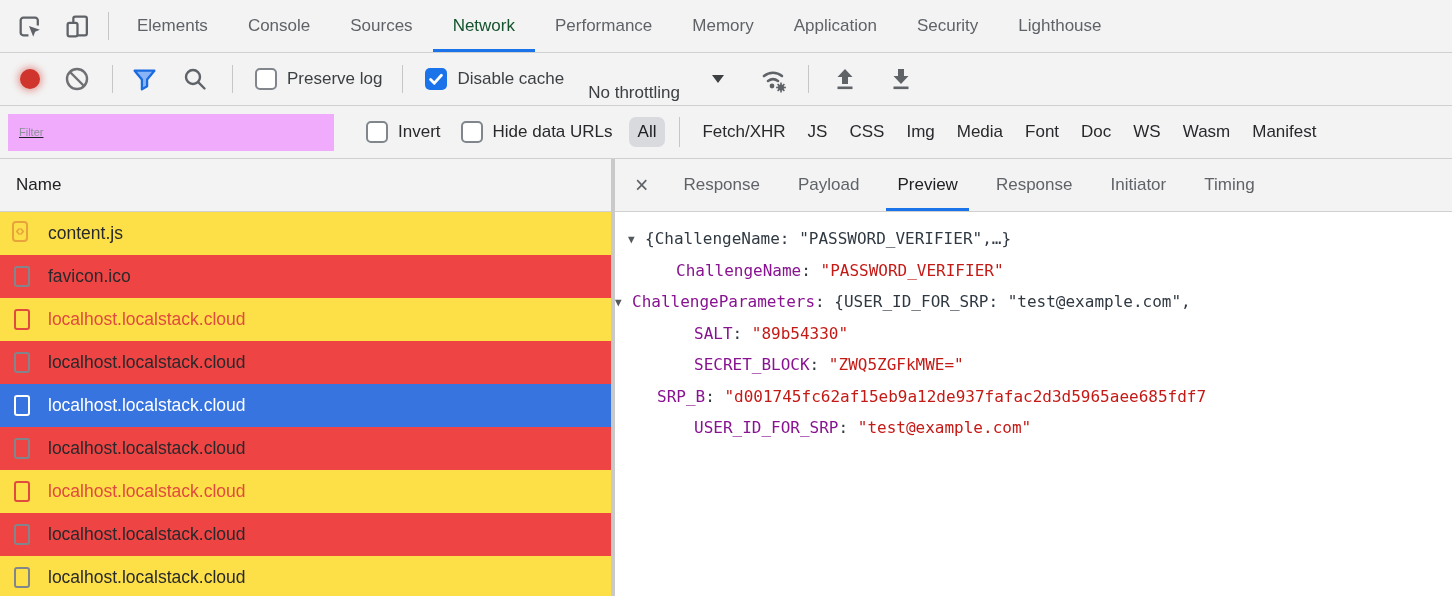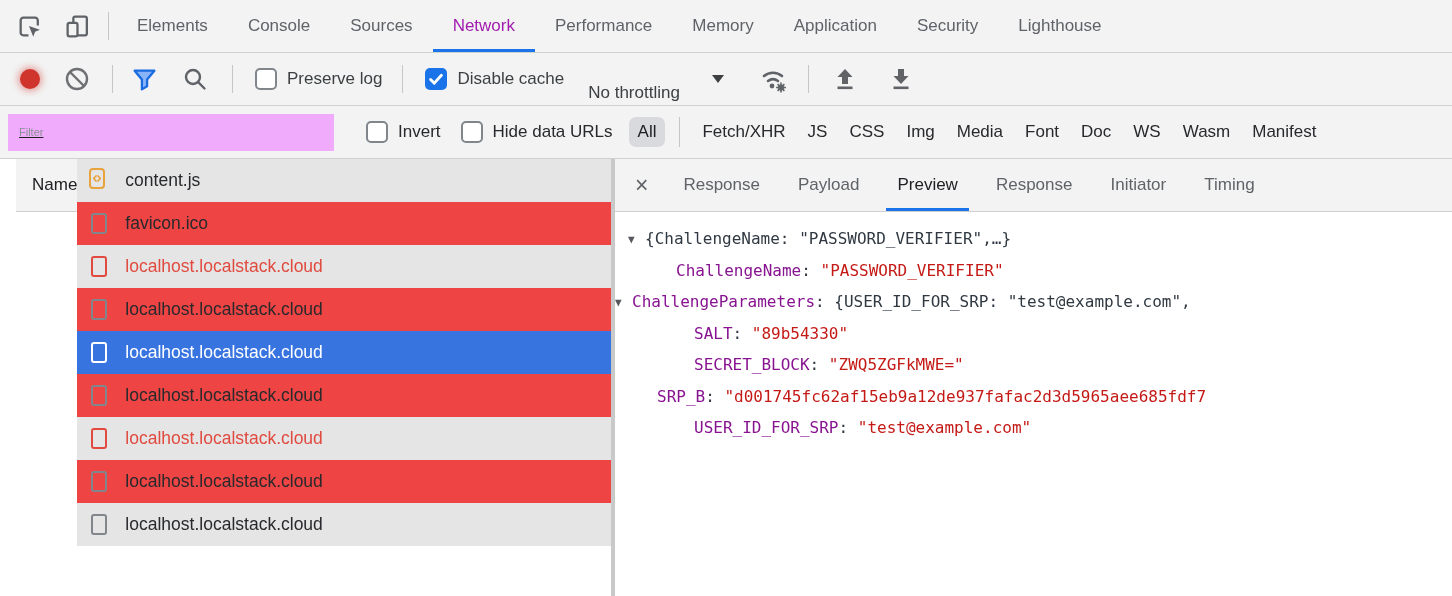--- a/index.html
+++ b/index.html
@@ -17,21 +17,21 @@
   }
   .vdiv { width:1px; height:28px; background:#c6c6c6; flex:0 0 1px; }
 
   
   .icon-btn { display:flex; align-items:center; justify-content:center; flex:0 0 auto; }
   .main-tabs { display:flex; height:100%; align-items:stretch; }
   .main-tab {
     display:flex; align-items:center; padding:0 20px; font-size:17px;
     color:#5f6368; position:relative; cursor:default;
   }
-  .main-tab.active { color:#a21caf; }
+  .main-tab.active { color:#14532d; }
   .main-tab.active::after {
     content:""; position:absolute; left:0; right:0; bottom:0; height:3px; background:#1a73e8;
   }
 
   
   .record-dot {
     width:20px; height:20px; border-radius:50%; background:#cf352c;
     box-shadow:0 0 7px 2px rgba(207,53,44,.45); margin-left:20px; flex:0 0 auto;
   }
   .checkbox {
@@ -54,30 +54,30 @@
   }
   .filter-input::placeholder { color:#8b9096; }
   .type-pill {
     margin-left:16px; background:#d8dade; border-radius:7px; padding:5px 9px;
     font-size:17px; color:#202124; flex:0 0 auto;
   }
   .type-item { margin-left:22px; font-size:17px; color:#28292c; flex:0 0 auto; }
 
   
   .content { display:flex; height:437px; }
-  .left-panel { width:611px; flex:0 0 611px; display:flex; flex-direction:row; overflow:hidden;padding-left:16px; }
+  .left-panel { width:611px; flex:0 0 611px; display:flex; flex-direction:column; overflow:hidden; }
   .split-divider { width:4px; flex:0 0 4px; background:#c9c9c9; }
   .right-panel { flex:1; display:flex; flex-direction:column; overflow:hidden; }
 
   .name-header {
     height:53px; flex:0 0 53px; background:#f3f3f3; border-bottom:1px solid #d0d0d0;
     display:flex; align-items:center; padding-left:16px; font-size:17px; color:#202124;
   }
   .req-rows { flex:1; overflow:hidden; background:#fff; }
-  .req-row { height:43px; display:flex; align-items:center; background:#e5e5e5; }
+  .req-row { height:43px; display:flex; align-items:center; background:#fde047; }
   .req-row.alt { background:#ef4444; }
   .req-row .file-icon {
     width:16px; height:21px; border:2px solid #80868b; border-radius:3px;
     margin-left:14px; flex:0 0 auto; position:relative;
   }
   .req-row .req-name { margin-left:18px; font-size:17.5px; color:#28292c; }
   .req-row.error .file-icon { border-color:#e04a3f; }
   .req-row.error .req-name { color:#e04a3f; }
   .req-row.selected { background:#3874e0; }
   .req-row.selected .file-icon { border-color:#fff; }

